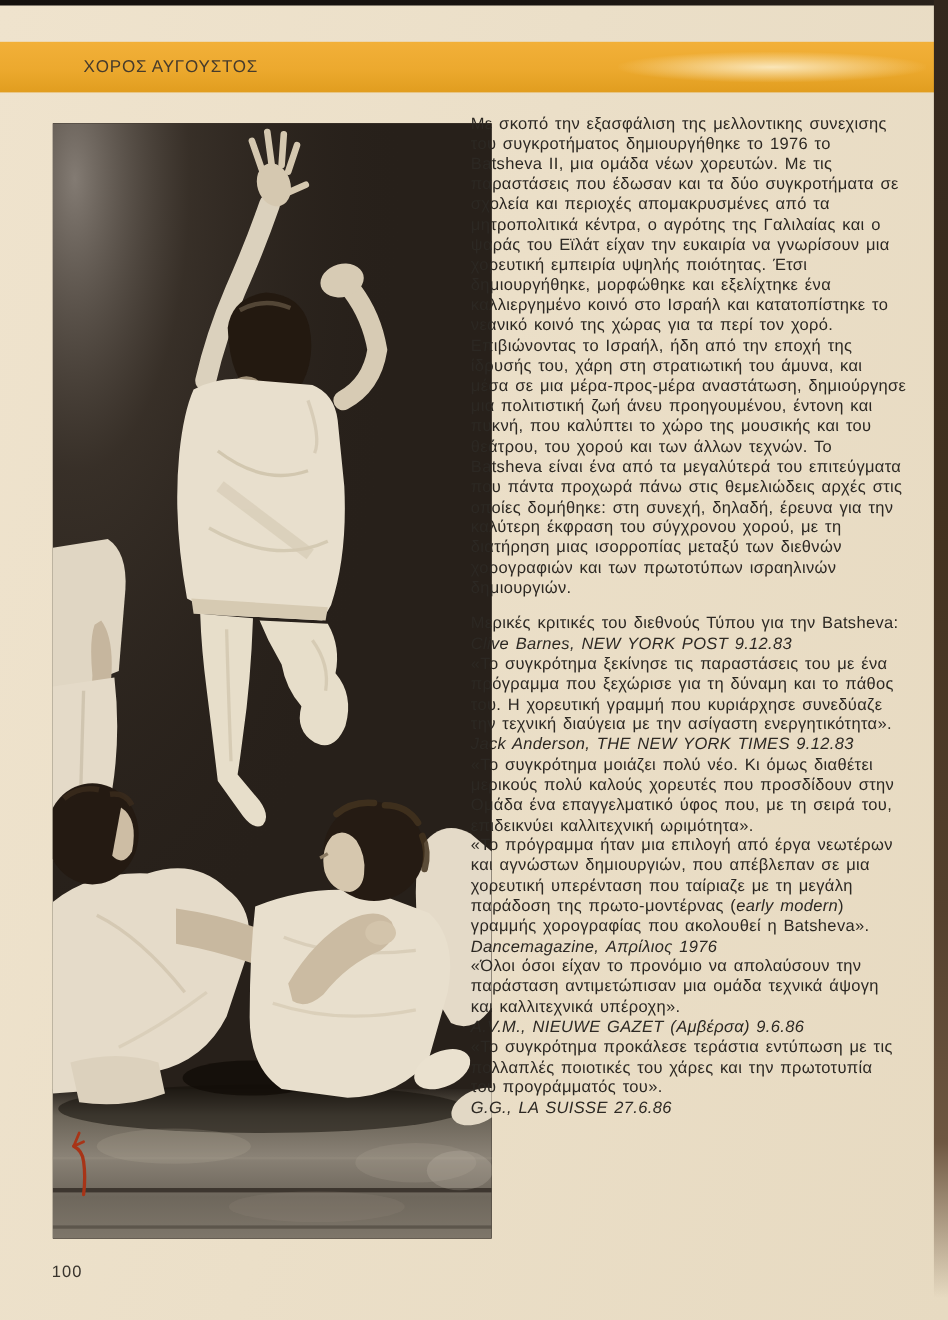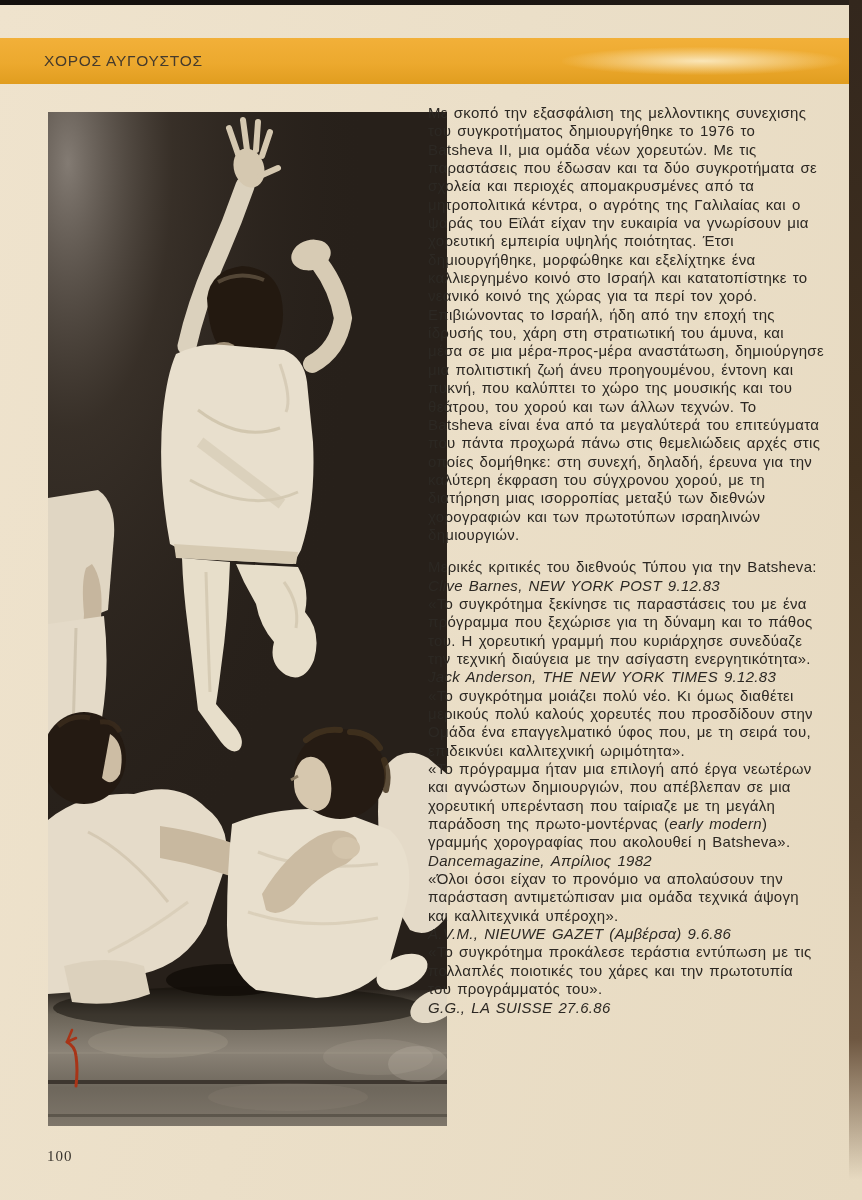--- a/index.html
+++ b/index.html
@@ -18,41 +18,41 @@
     position: absolute; top: 38px; left: 0; width: 862px; height: 46px;
     background: linear-gradient(to bottom, #f2b039 0%, #eca92e 55%, #e19d1f 100%);
     display: flex; align-items: center;
   }
   .banner-glare {
     position: absolute; right: 20px; top: 9px; width: 280px; height: 28px;
     background: radial-gradient(ellipse at center, rgba(252,240,208,0.85) 0%, rgba(252,240,208,0) 72%);
     pointer-events: none;
   }
   .banner-title {
-    margin-left: 44px;
+    margin-left: 76px;
     font-size: 15.5px; color: #463b2c; letter-spacing: 0.7px;
   }
   .photo {
     position: absolute; left: 48px; top: 112px; width: 399px; height: 1014px;
     background: #27201a;
   }
   .photo svg { display: block; }
   .article {
     position: absolute; left: 428px; top: 104px; width: 400px;
     color: #2c2823;
     font-size: 15px; line-height: 18.35px;
     letter-spacing: 0.3px; word-spacing: 1.5px;
   }
   .article p { margin: 0; white-space: pre; }
   .article p.intro { margin-bottom: 14px; }
   .article p.attr { text-align: left; font-style: italic; }
   .article .it { font-style: italic; }
   .page-number {
     position: absolute; left: 47px; top: 1148px;
-    font-size: 15px; color: #39342d; letter-spacing: 1px; font-family: Liberation Serif, serif;
+    font-size: 15px; color: #39342d; letter-spacing: 1px;
   }
   .right-edge {
     position: absolute; right: 0; top: 0; width: 13px; height: 1180px;
     background: linear-gradient(to bottom,
       #33271d 0%, #42311f 40%, #54402d 70%, #6e5741 88%, rgba(110,87,65,0) 100%);
   }
 </style>
 </head>
 <body>
 
@@ -194,21 +194,21 @@
       <p class="attr">Jack Anderson, THE NEW YORK TIMES 9.12.83</p>
       <p>«Το συγκρότημα μοιάζει πολύ νέο. Κι όμως διαθέτει
 μερικούς πολύ καλούς χορευτές που προσδίδουν στην
 Ομάδα ένα επαγγελματικό ύφος που, με τη σειρά του,
 επιδεικνύει καλλιτεχνική ωριμότητα».</p>
       <p><span>«Το πρόγραμμα ήταν μια επιλογή από έργα νεωτέρων
 και αγνώστων δημιουργιών, που απέβλεπαν σε μια
 χορευτική υπερένταση που ταίριαζε με τη μεγάλη
 παράδοση της πρωτο-μοντέρνας (</span><span class="it">early modern</span><span>)
 γραμμής χορογραφίας που ακολουθεί η Batsheva».</span></p>
-      <p class="attr">Dancemagazine, Απρίλιος 1982</p>
+      <p class="attr">Dancemagazine, Απρίλιος 1976</p>
       <p>«Όλοι όσοι είχαν το προνόμιο να απολαύσουν την
 παράσταση αντιμετώπισαν μια ομάδα τεχνικά άψογη
 και καλλιτεχνικά υπέροχη».</p>
       <p class="attr">A.V.M., NIEUWE GAZET (Αμβέρσα) 9.6.86</p>
       <p>«Το συγκρότημα προκάλεσε τεράστια εντύπωση με τις
 πολλαπλές ποιοτικές του χάρες και την πρωτοτυπία
 του προγράμματός του».</p>
       <p class="attr">G.G., LA SUISSE 27.6.86</p>
     </div>
 

